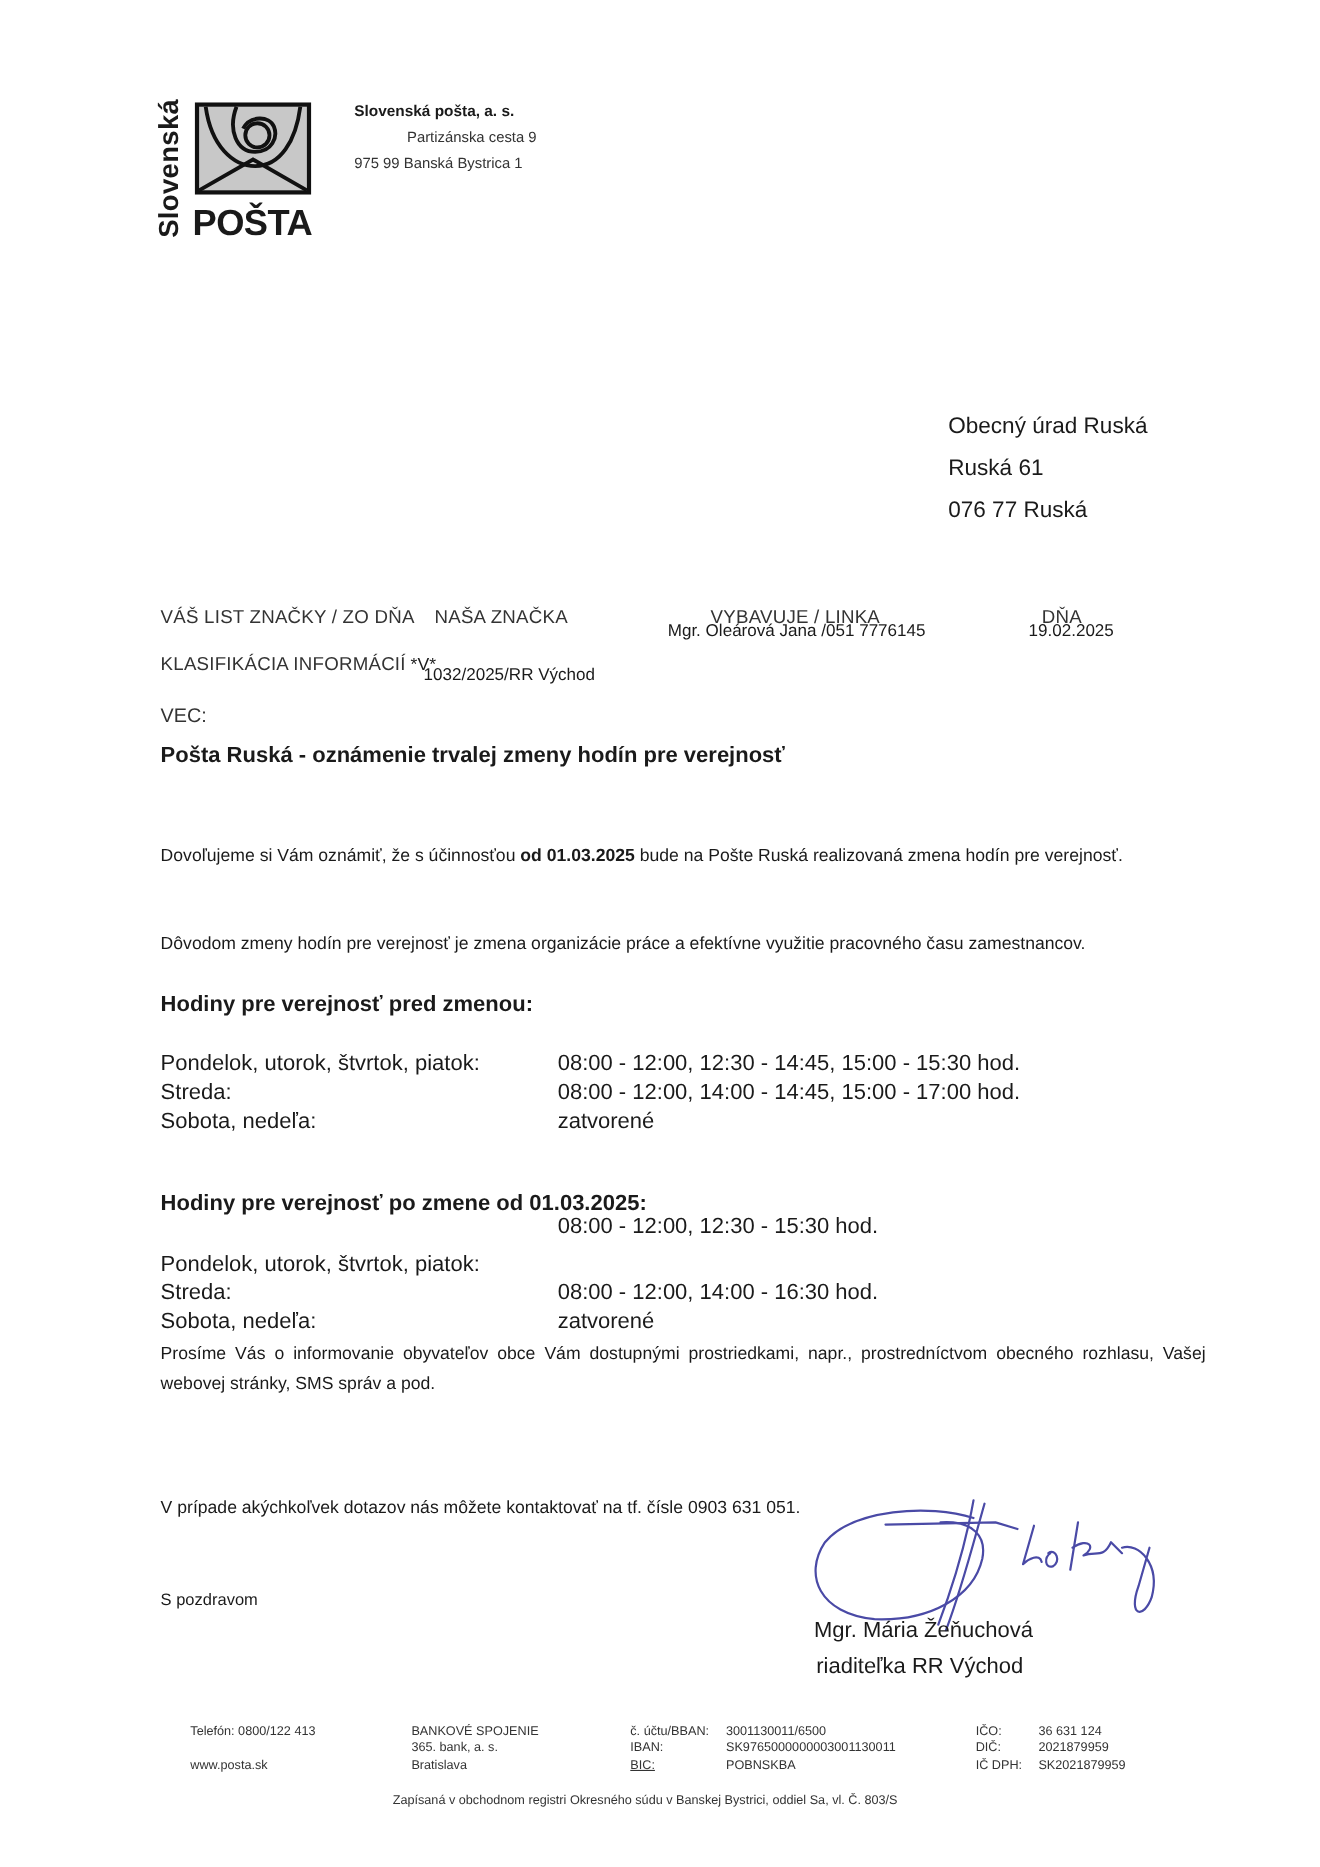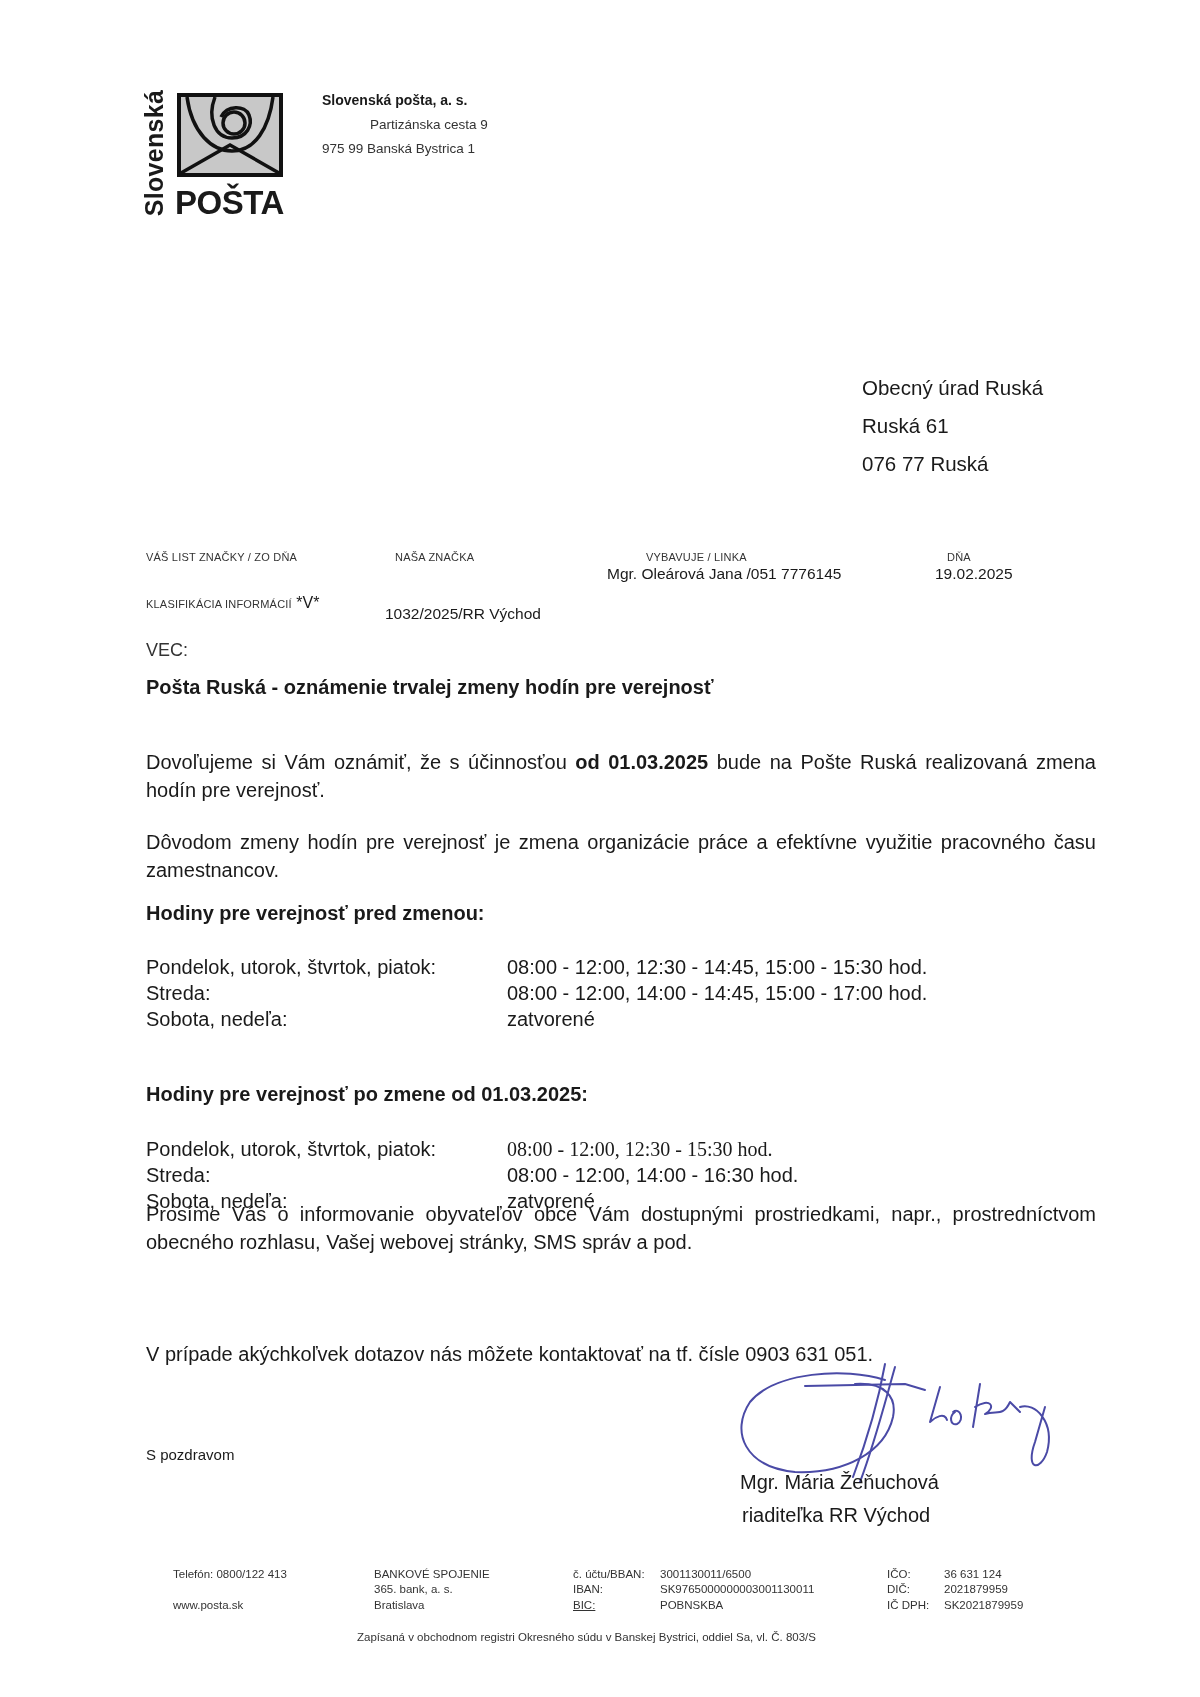--- a/index.html
+++ b/index.html
@@ -12,23 +12,23 @@
   .logo-vert span { position:absolute; left:50%; top:50%; transform:translate(-50%,-50%) rotate(-90deg);
        font-weight:bold; font-size:25px; letter-spacing:0.3px; white-space:nowrap; }
   .logo-box { position:absolute; left:177px; top:93px; width:106px; height:84px; }
   .logo-posta { position:absolute; left:175px; top:184px; font-weight:bold; font-size:33px; letter-spacing:-0.5px; }
 
   .sender-name { left:322px; top:92px; font-size:14px; font-weight:bold; }
   .sender-line { left:322px; font-size:13.5px; color:#333; }
 
   .addr { left:862px; font-size:20.5px; }
 
-  .ref-label { font-size:11px; color:#333; letter-spacing:0.2px; }
+  .ref-label { font-size:17px; color:#333; letter-spacing:0.2px; }
   .ref-value { font-size:15.5px; }
-  .para { position:absolute; left:146px; width:950px; font-size:20px; line-height:28px; text-align:justify; }
+  .para { position:absolute; left:146px; width:950px; font-size:16px; line-height:28px; text-align:justify;margin-top:17px; }
   .para b { font-weight:bold; }
   .heading { left:146px; font-size:20px; font-weight:bold; }
   .row-label { left:146px; font-size:20px; }
   .row-val { left:507px; font-size:20px; word-spacing:0px; }
 
   .sig-name { left:740px; font-size:20px; }
   .signature { position:absolute; left:735px; top:1362px; width:330px; height:130px; }
 
   .foot { font-size:11.5px; color:#333; }
   .foot-reg { left:357px; top:1631px; font-size:11.5px; color:#333; }
@@ -82,21 +82,21 @@
   <div class="abs row-val" style="top:956px;">08:00 - 12:00, 12:30 - 14:45, 15:00 - 15:30  hod.</div>
   <div class="abs row-label" style="top:982px;">Streda:</div>
   <div class="abs row-val" style="top:982px;">08:00 - 12:00, 14:00 - 14:45, 15:00 - 17:00  hod.</div>
   <div class="abs row-label" style="top:1008px;">Sobota, nedeľa:</div>
   <div class="abs row-val" style="top:1008px;">zatvorené</div>
 </div>
 
 <div class="abs heading" style="top:1083px;">Hodiny pre verejnosť po zmene od 01.03.2025:</div>
 <div>
   <div class="abs row-label" style="top:1138px;">Pondelok, utorok, štvrtok, piatok:</div>
-  <div class="abs row-val" style="top:1138px;font-family:Liberation Serif, serif;">08:00 - 12:00, 12:30 - 15:30  hod.</div>
+  <div class="abs row-val" style="top:1104px;">08:00 - 12:00, 12:30 - 15:30  hod.</div>
   <div class="abs row-label" style="top:1164px;">Streda:</div>
   <div class="abs row-val" style="top:1164px;">08:00 - 12:00, 14:00 - 16:30  hod.</div>
   <div class="abs row-label" style="top:1190px;">Sobota, nedeľa:</div>
   <div class="abs row-val" style="top:1190px;">zatvorené</div>
 </div>
 
 <div class="para" style="top:1200px; text-align-last:left;">Prosíme Vás o informovanie obyvateľov obce Vám dostupnými prostriedkami, napr., prostredníctvom obecného rozhlasu, Vašej webovej stránky, SMS správ a pod.</div>
 <div class="para" style="top:1340px;">V prípade akýchkoľvek dotazov nás môžete kontaktovať na tf. čísle 0903 631 051.</div>
 
 <div class="abs" style="left:146px; top:1418px; font-size:15px;margin-top:28px;">S pozdravom</div>

